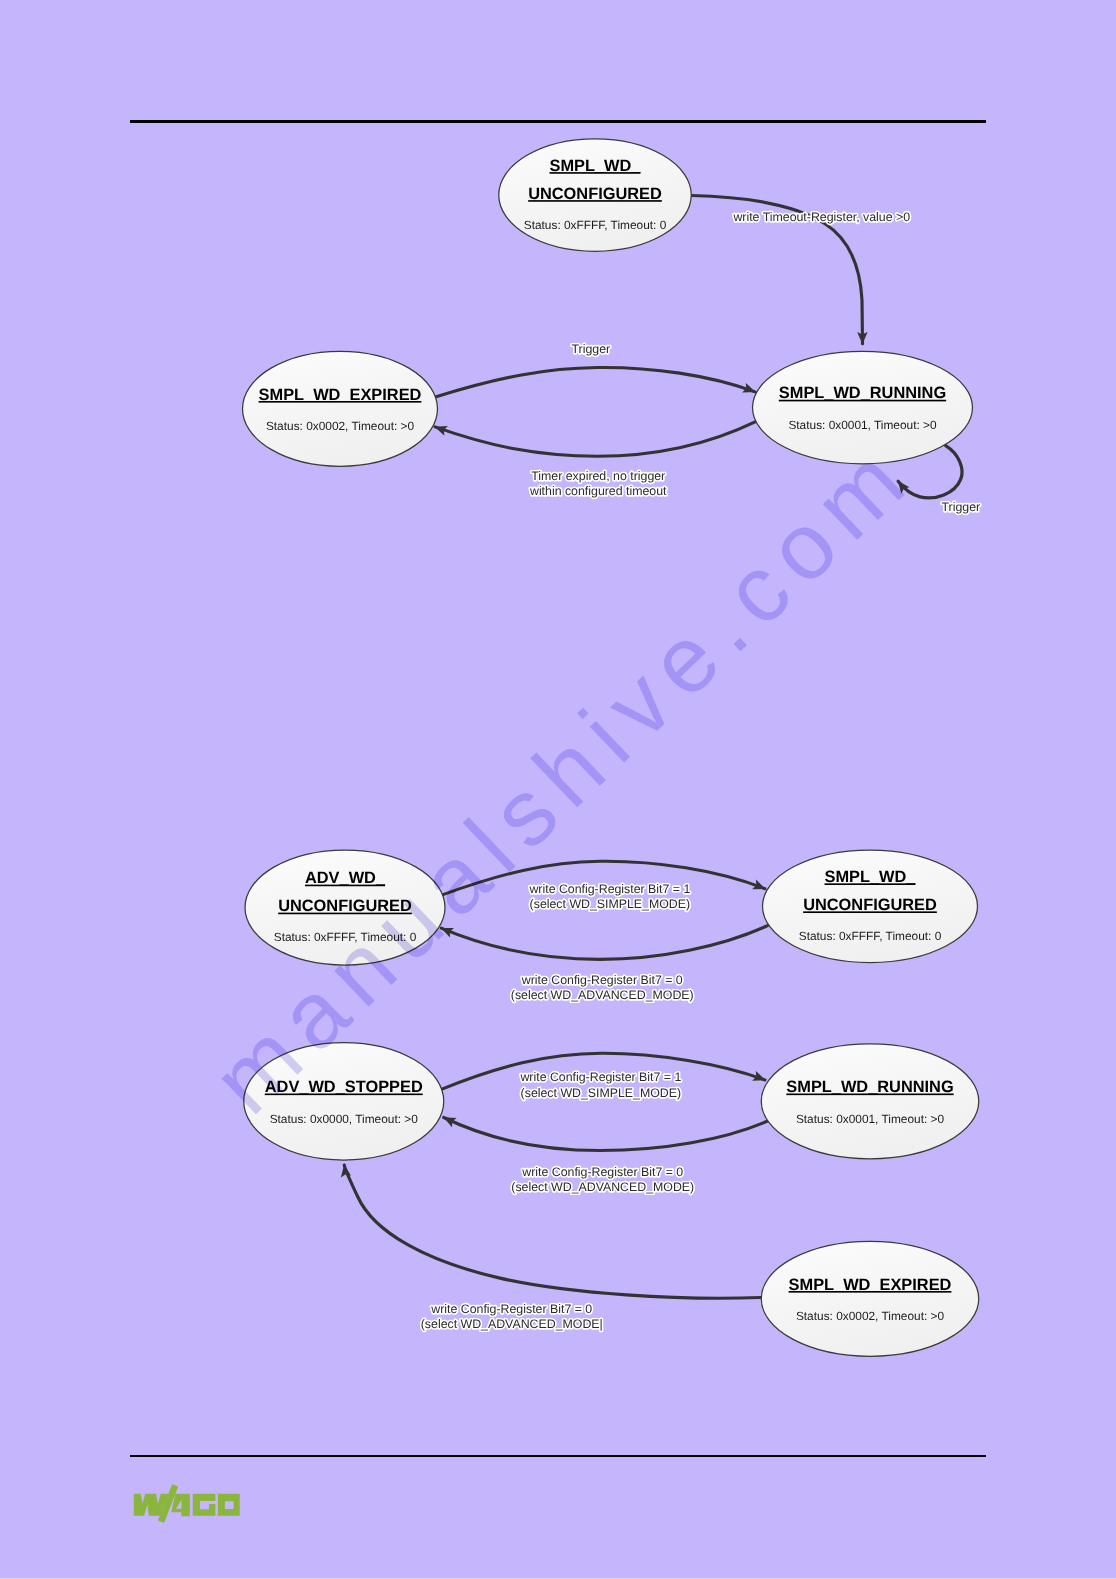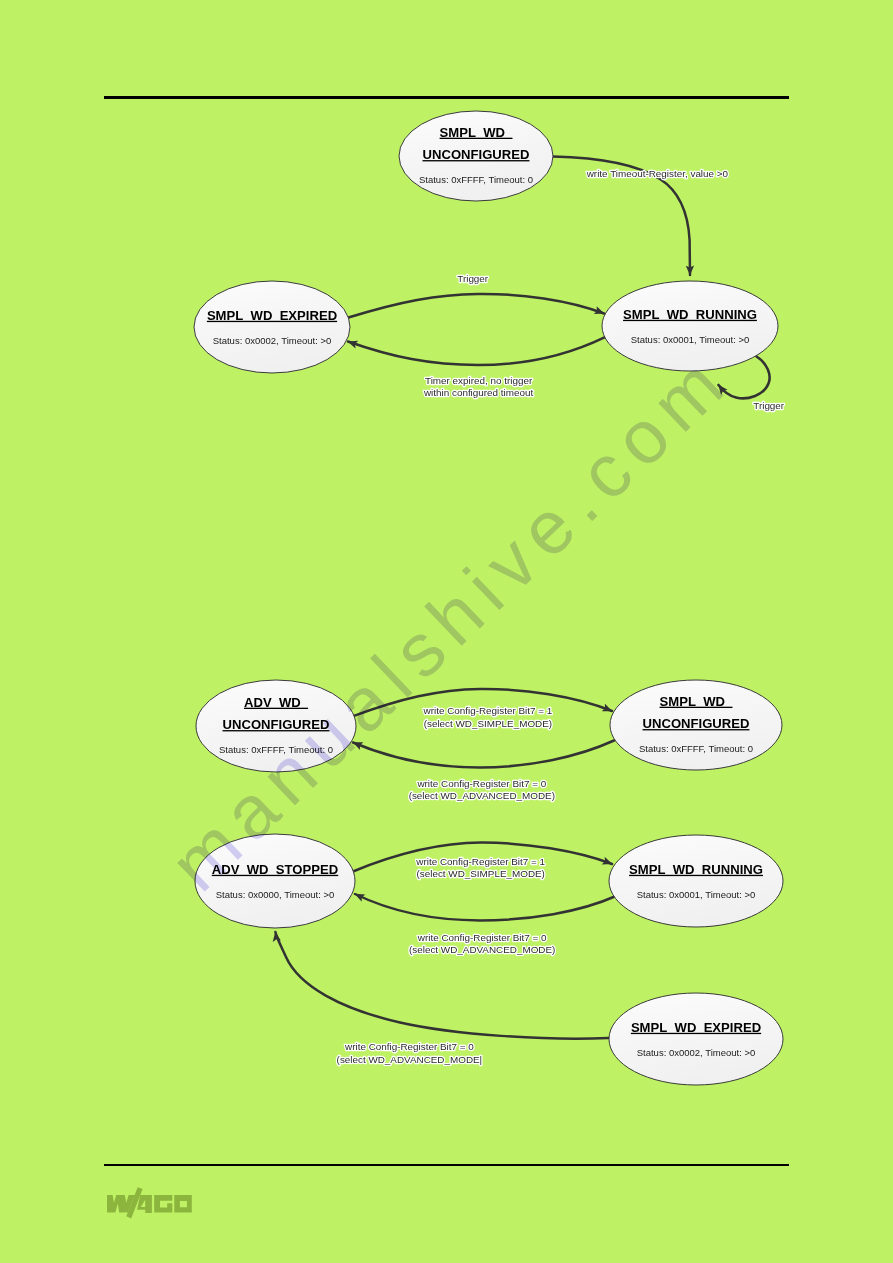--- a/index.html
+++ b/index.html
@@ -1,18 +1,18 @@
 <!DOCTYPE html>
 <html><head>
 <meta charset="utf-8">
 <title>WAGO Watchdog State Diagram Page</title>
 <style>
   html,body{margin:0;padding:0;background:#ffffff;}
   body{width:893px;height:1263px;font-family:"Liberation Sans",sans-serif;overflow:hidden;}
-  .page{position:relative;width:893px;height:1263px;background:#bef264;overflow:hidden;}
+  .page{position:relative;width:893px;height:1263px;background:#c4b5fd;overflow:hidden;}
   svg{display:block;}
   .layer{position:absolute;left:0;top:0;}
   .wmlayer{mix-blend-mode:multiply;pointer-events:none;}
   .wm-text{font-family:"Liberation Sans",sans-serif;font-weight:400;}
   .rule{shape-rendering:crispEdges;}
   .st-title{font-family:"Liberation Sans",sans-serif;font-weight:bold;fill:#000;text-anchor:middle;}
   .st-sub{font-family:"Liberation Sans",sans-serif;font-weight:400;fill:#1a1a1a;text-anchor:middle;}
   .tr-label{font-family:"Liberation Sans",sans-serif;font-weight:400;fill:#2a2a2a;text-anchor:middle;
             paint-order:stroke fill;stroke:#ffffff;stroke-width:2.6px;stroke-linejoin:round;}
   .edge{fill:none;stroke:#333333;stroke-linecap:round;}

